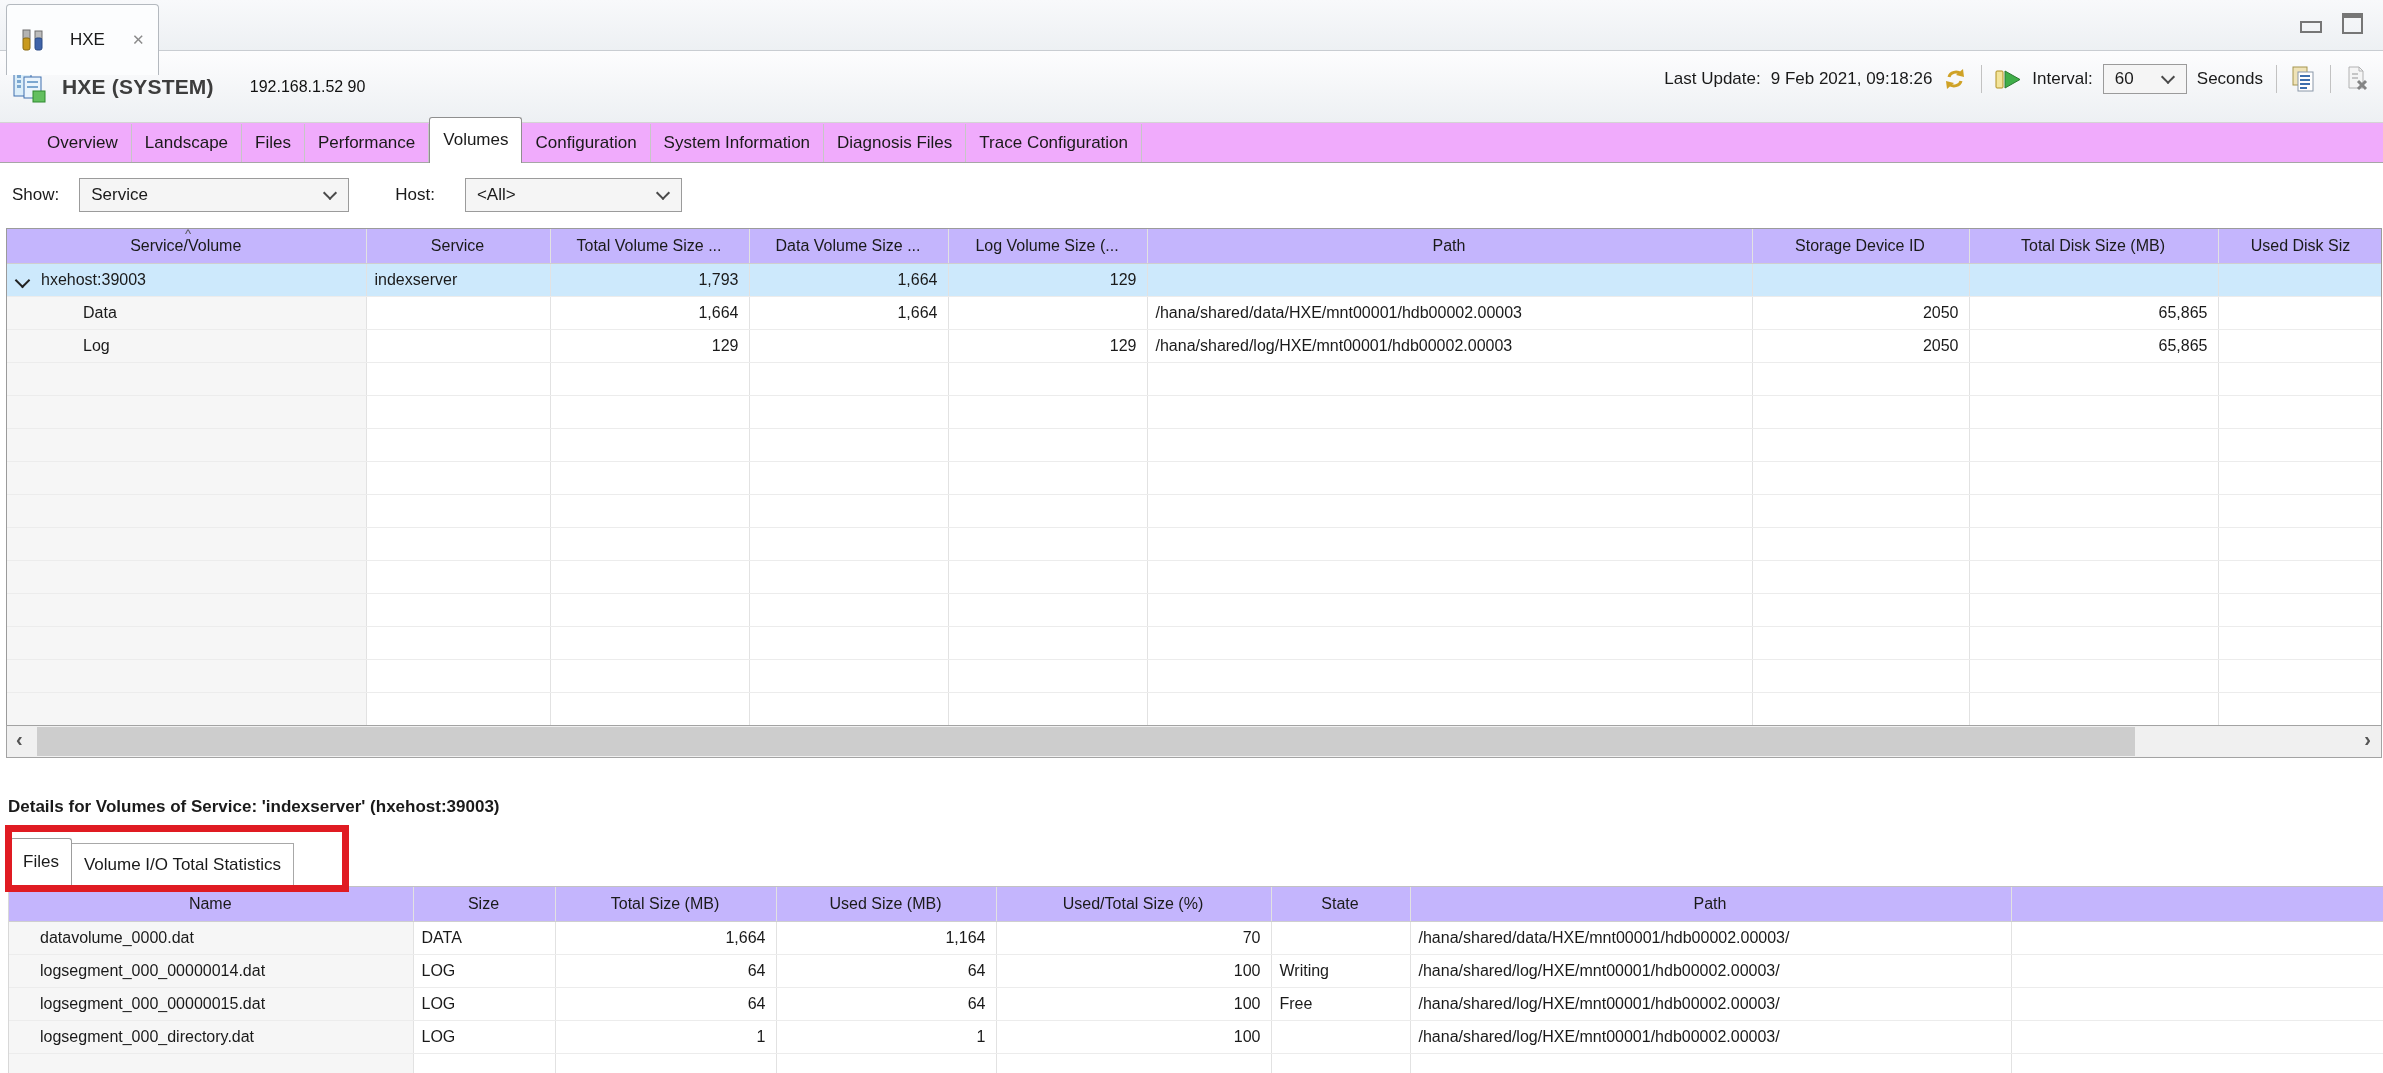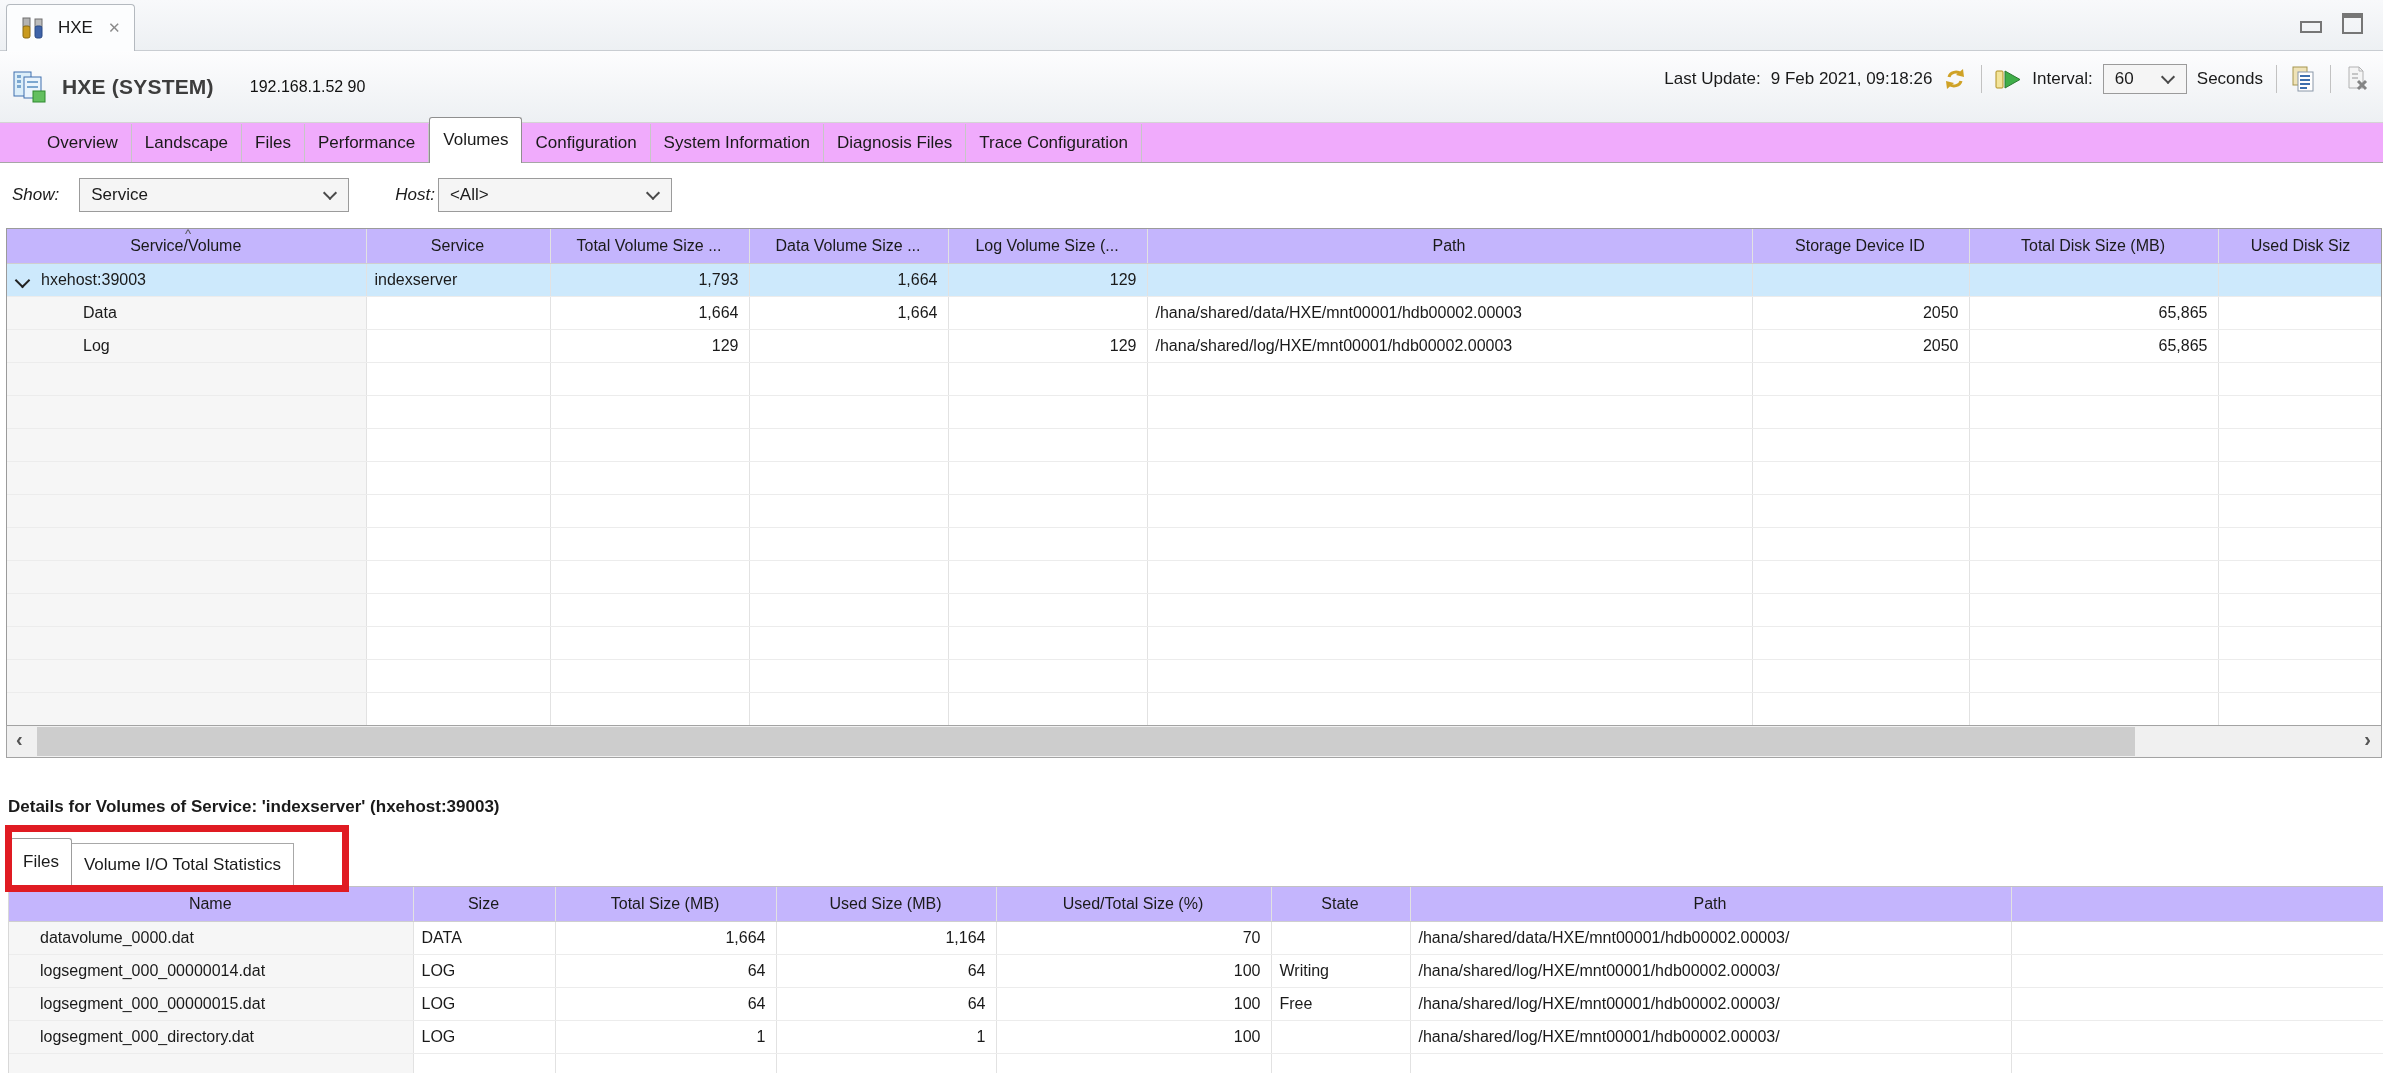--- a/index.html
+++ b/index.html
@@ -4,22 +4,22 @@
 <style>
   html,body{margin:0;padding:0;}
   body{
     width:2383px;height:1073px;overflow:hidden;background:#ffffff;
     font-family:"Liberation Sans","DejaVu Sans",sans-serif;color:#1a1a1a;
     position:relative;font-size:16px;
   }
   
   .editor-strip{position:absolute;left:0;top:0;width:100%;height:50px;
     background:linear-gradient(180deg,#f8f9fb,#edf0f3);border-bottom:1px solid #c9cdd2;}
-  .editor-tab{position:absolute;left:6px;top:4px;height:46px;display:flex;align-items:center;gap:13px;
-    padding:0 13px;background:#fcfdfe;border:1px solid #b4b9bf;border-bottom:none;
+  .editor-tab{position:absolute;left:6px;top:4px;height:46px;display:flex;align-items:center;gap:25px;
+    padding:12px 13px;background:#fcfdfe;border:1px solid #b4b9bf;border-bottom:none;
     border-radius:4px 4px 0 0;z-index:2;font-size:17px;}
   .editor-tab .close{color:#8b8b8b;font-size:15px;margin-left:2px;cursor:default;}
   .win-controls{position:absolute;right:20px;top:13px;display:flex;gap:20px;align-items:center;}
   .icon-min{width:18px;height:8px;border:2px solid #767676;margin-top:6px;}
   .icon-max{width:17px;height:14px;border:2px solid #767676;border-top-width:5px;}
   
   .header-bar{position:absolute;left:0;top:51px;width:100%;height:71px;
     background:linear-gradient(180deg,#fdfdfe,#edf0f3);}
   .title-cluster{position:absolute;left:12px;top:0;height:71px;display:flex;align-items:center;gap:14px;}
   .page-title{font-size:21px;font-weight:bold;color:#3d3d3d;letter-spacing:.2px;}
@@ -35,21 +35,21 @@
   
   .main-tabs{position:absolute;left:0;top:122px;width:100%;height:39px;background:#f0abfc;
     border-top:1px solid #d4d4d4;border-bottom:1px solid #a6a6a6;display:flex;align-items:flex-end;z-index:3;padding-left:34px;}
   .mtab{height:38px;line-height:38px;padding:0 13px;font-size:17px;border-right:1px solid #c6c6c6;
     white-space:nowrap;background:transparent;position:relative;box-sizing:border-box;}
   .mtab.active{background:#ffffff;border:1px solid #8f8f8f;border-bottom:none;border-radius:3px 3px 0 0;
     height:46px;line-height:44px;margin-bottom:-1px;z-index:4;}
   
   .filter-row{position:absolute;left:0;top:162px;width:100%;height:66px;background:#fff;
     display:flex;align-items:center;font-size:17px;}
-  .filter-row .lbl{margin-left:12px;font-style:italic;}
+  .filter-row .lbl{margin-left:12px;}
   
   .table-wrap{position:absolute;overflow:hidden;background:#fff;}
   .tw-top{left:6px;top:228px;width:2376px;height:497px;border:1px solid #9b9b9b;border-bottom:none;box-sizing:border-box;}
   .tw-bottom{left:8px;top:886px;width:2375px;height:232px;border-top:1px solid #c2c2c2;border-left:1px solid #d8d8d8;box-sizing:border-box;}
   table.tbl{border-collapse:collapse;table-layout:fixed;width:100%;}
   .tbl th{height:34px;font-weight:normal;font-size:16px;text-align:center;padding:0 10px 0 9px;
     border-right:1px solid #e2e2e2;border-bottom:1px solid #cfcfcf;white-space:nowrap;overflow:hidden;position:relative;background:#c4b5fd;}
   .tbl td{height:33px;font-size:16px;padding:0 10px 0 8px;border-right:1px solid #e2e2e2;
     border-bottom:1px solid #ececec;white-space:nowrap;overflow:hidden;box-sizing:border-box;}
   .tbl td.c0{background:#f6f6f6;}
@@ -165,21 +165,21 @@
     <div class="mtab">Trace Configuration</div>
   </div>
 
 <div class="filter-row">
   <span class="lbl">Show:</span>
   <div class="select" style="width:270px;margin-left:20px;">
     <span>Service</span>
     <span class="chev"></span>
   </div>
   <span class="lbl" style="margin-left:46px;">Host:</span>
-  <div class="select" style="width:234px;margin-left:3px;">
+  <div class="select" style="width:217px;margin-left:30px;">
     <span>&lt;All&gt;</span>
     <span class="chev"></span>
   </div>
 </div>
 
 <div class="table-wrap tw-top" id="volumes-table">
     <table class="tbl">
       <colgroup>
         <col style="width: 359px;">
         <col style="width: 184px;">

